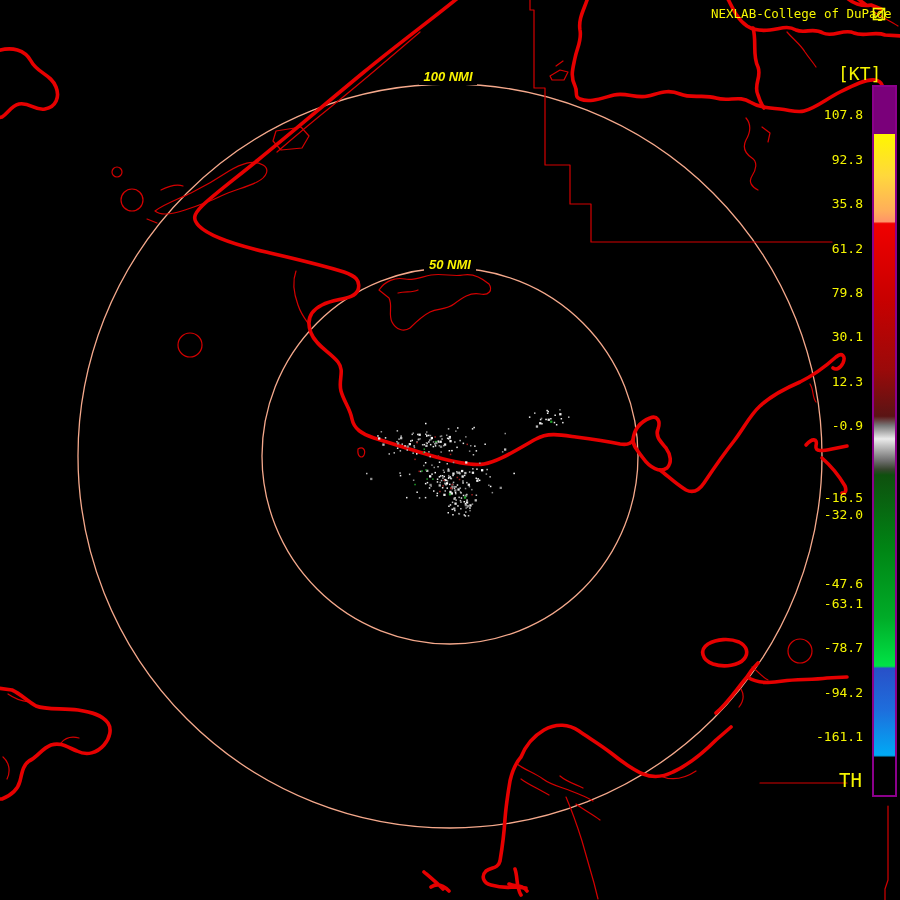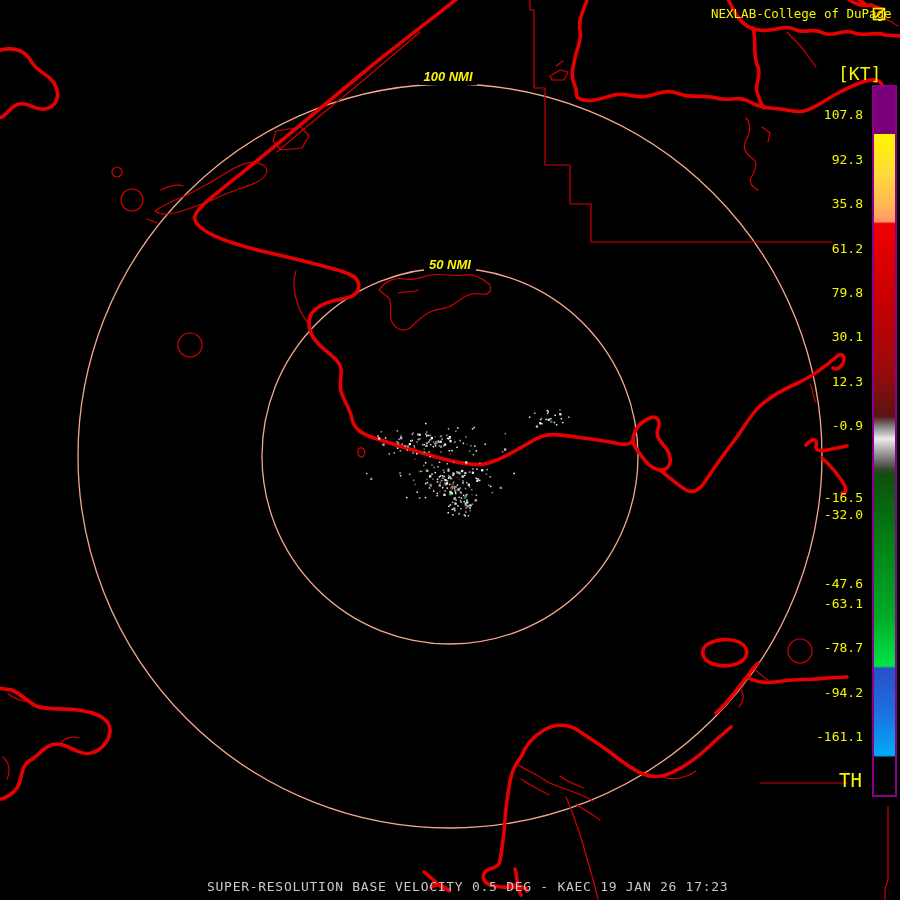--- a/index.html
+++ b/index.html
@@ -406,14 +406,13 @@
       <div class="tick" style="top: 490px;">-16.5</div>
       <div class="tick" style="top: 507.17px;">-32.0</div>
       <div class="tick" style="top: 568px; margin-top: 8px;">-47.6</div>
       <div class="tick" style="top: 596.03px;">-63.1</div>
       <div class="tick" style="top: 640.46px;">-78.7</div>
       <div class="tick" style="top: 684.89px;">-94.2</div>
       <div class="tick" style="top: 729.32px;">-161.1</div>
     </div>
   <div id="th-label">TH</div>
 
-  <div id="footer-title">SUPER-RESOLUTION BASE VELOCITY 0.5 DEG - KAEC 19 JAN 26 17:23</div>
 </div>
 
 </body></html>

